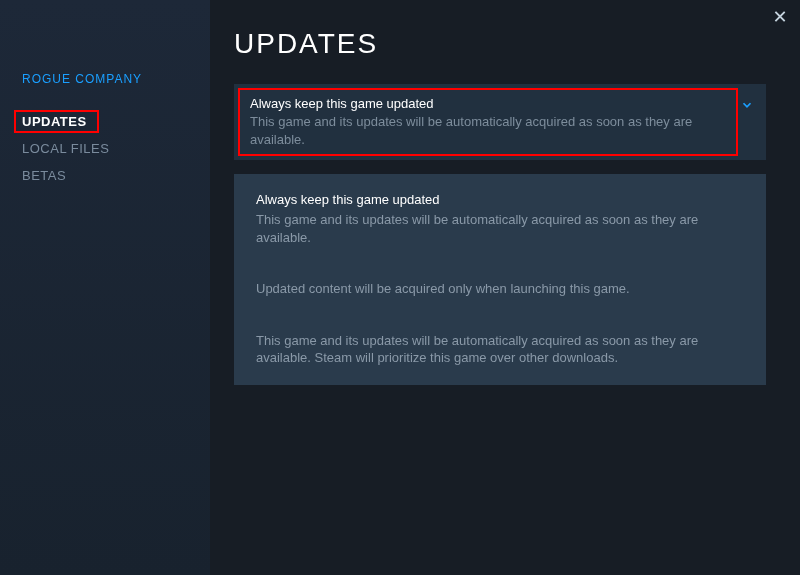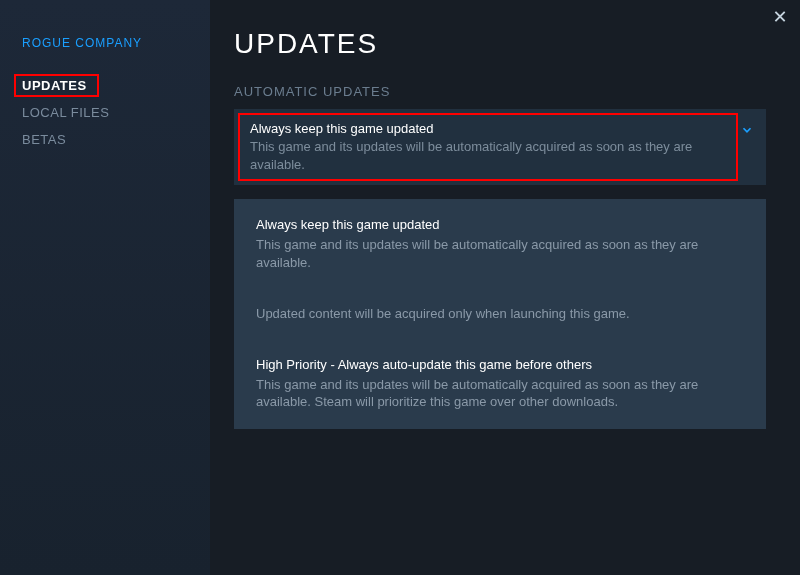--- a/index.html
+++ b/index.html
@@ -37,20 +37,21 @@
       background: #1b2838;
       background: linear-gradient(180deg, #1d2838 0%, #18222e 100%);
       flex-shrink: 0;
     }
     .game-title {
       color: #1a9fff;
       font-size: 12px;
       letter-spacing: 1px;
       padding: 0 22px 22px 22px;
       text-transform: uppercase;
+      margin-top: 36px;
     }
     .nav-item {
       color: #7a8b9d;
       font-size: 13px;
       letter-spacing: 0.5px;
       padding: 6px 22px;
       cursor: pointer;
     }
     .nav-item.active {
       color: #ffffff;
@@ -144,21 +145,20 @@
     <div style="margin: 2px 0;">
       <span class="nav-item active nav-highlight">UPDATES</span>
     </div>
 
     <div class="nav-item">LOCAL FILES</div>
     <div class="nav-item">BETAS</div>
   </div>
 
   <div class="main">
     <div class="page-title">UPDATES</div>
-    <div class="section-label">AUTOMATIC UPDATES</div>
 
     <div class="dropdown-selected">
       <div class="inner-red">
         <div class="option-title">Always keep this game updated</div>
         <div class="option-desc">This game and its updates will be automatically acquired as soon as they are available.</div>
       </div>
       <div class="chevron">
         <svg width="14" height="14" viewBox="0 0 24 24" fill="none" stroke="#1a9fff" stroke-width="3">
           <polyline points="6 9 12 15 18 9"></polyline>
         </svg>
@@ -167,18 +167,17 @@
 
     <div class="dropdown-list">
       <div class="list-option">
         <div class="option-title">Always keep this game updated</div>
         <div class="option-desc">This game and its updates will be automatically acquired as soon as they are available.</div>
       </div>
       <div class="list-option">
         <div class="option-desc">Updated content will be acquired only when launching this game.</div>
       </div>
       <div class="list-option">
-        <div class="option-title">High Priority - Always auto-update this game before others</div>
         <div class="option-desc">This game and its updates will be automatically acquired as soon as they are available. Steam will prioritize this game over other downloads.</div>
       </div>
     </div>
   </div>
 </div>
 
 </body></html>

